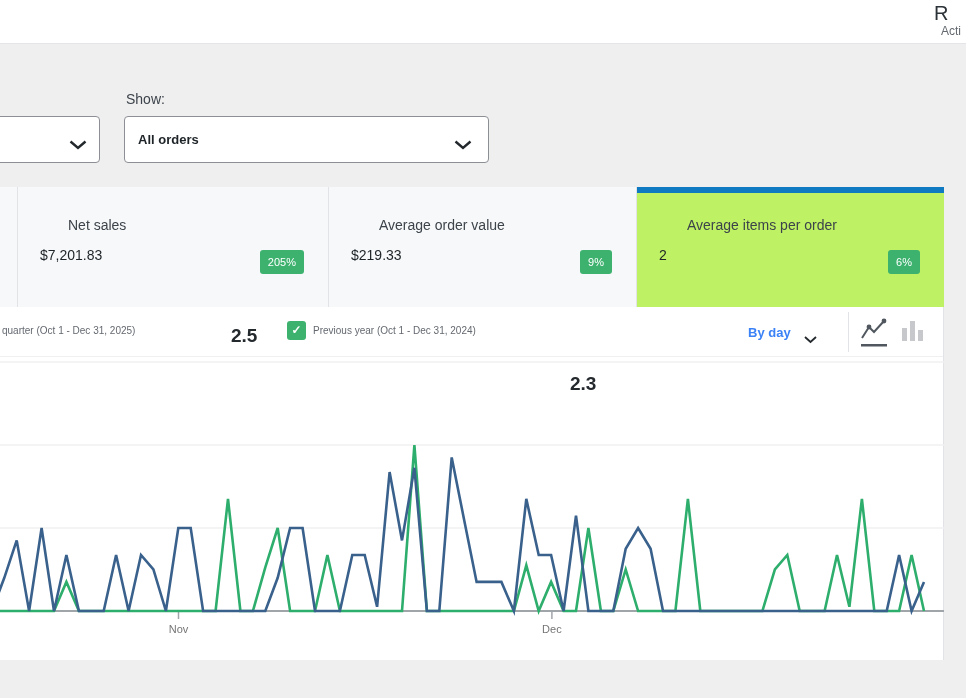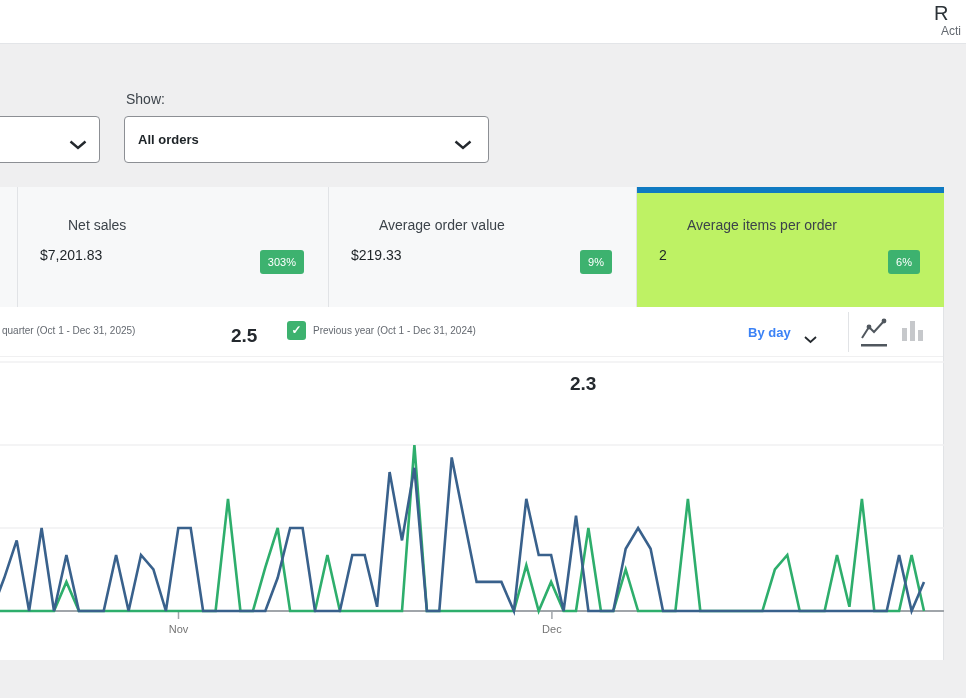--- a/index.html
+++ b/index.html
@@ -92,21 +92,21 @@
   </span>
 </div>
 
 <div class="stats-row">
   <div class="stat-card card-frag"></div>
 
   <div class="stat-card card-0">
 
     <div class="stat-label">Net sales</div>
     <div class="stat-value">$7,201.83</div>
-    <div class="stat-badge">303%</div>
+    <div class="stat-badge">205%</div>
   </div>
 
   <div class="stat-card card-1">
 
     <div class="stat-label">Average order value</div>
     <div class="stat-value">$219.33</div>
     <div class="stat-badge">9%</div>
   </div>
 
   <div class="stat-card card-2">

